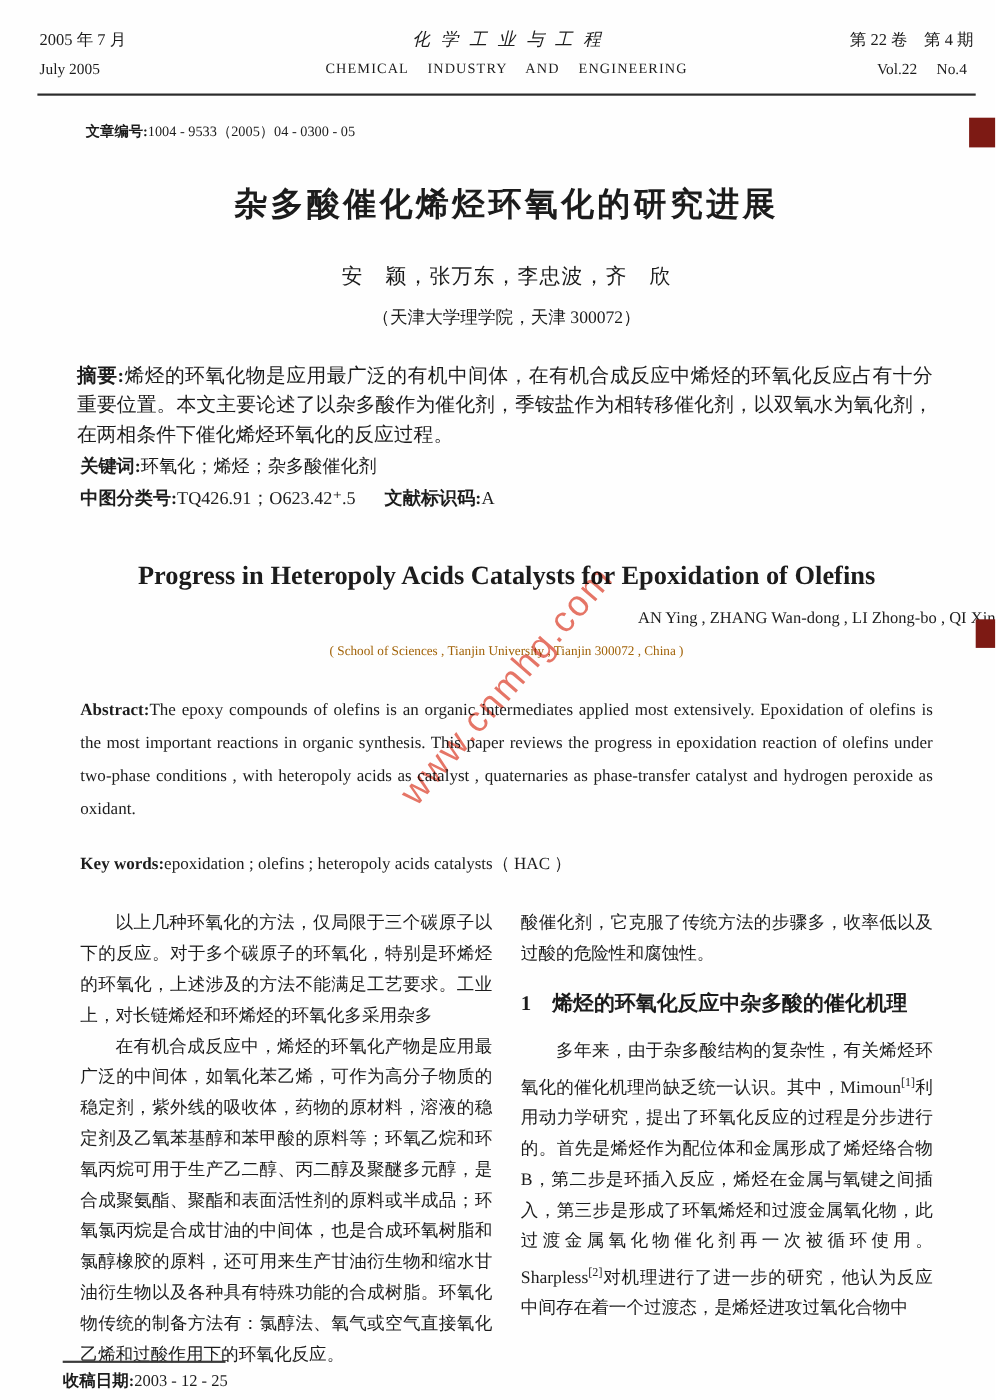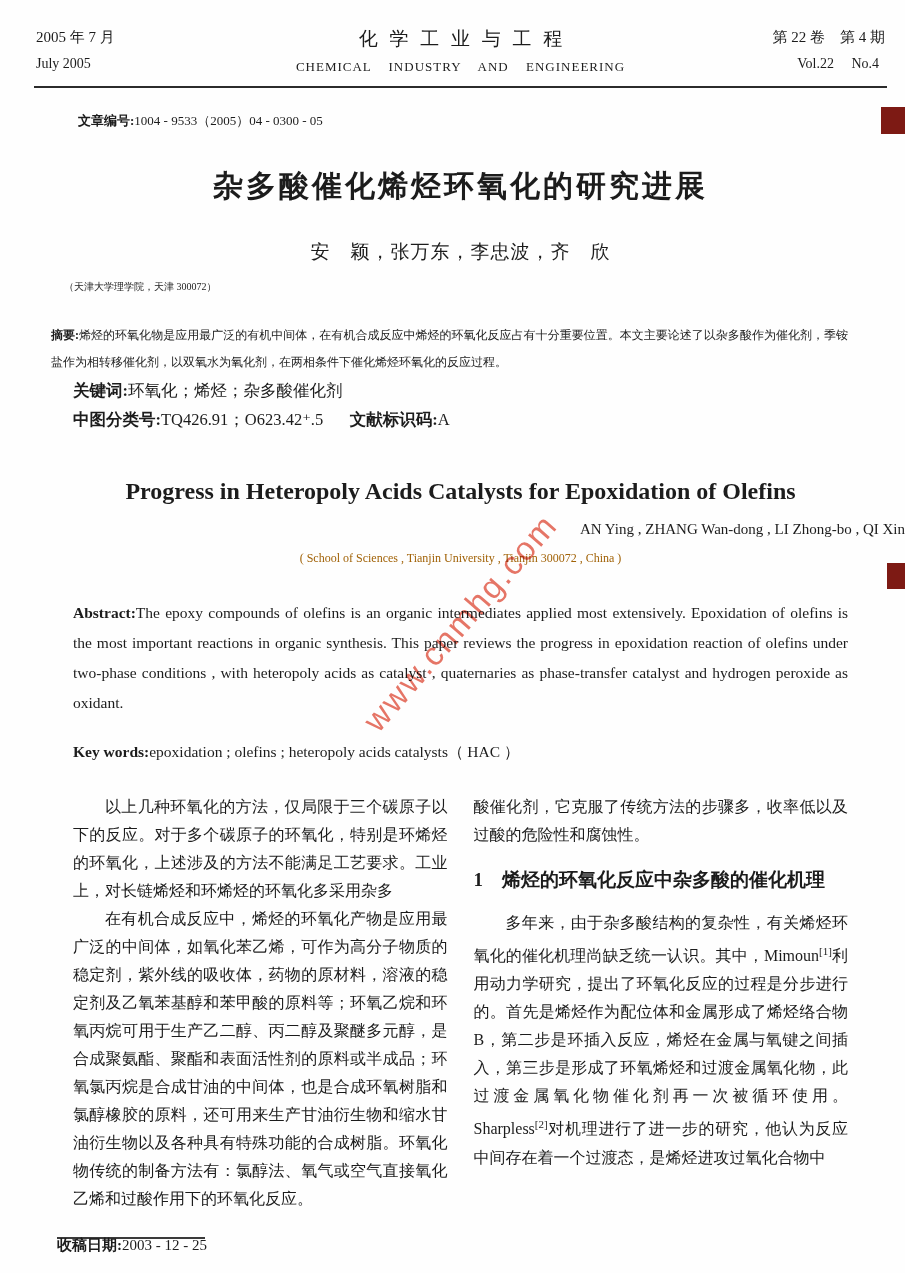--- a/index.html
+++ b/index.html
@@ -11,29 +11,29 @@
     padding-left:16px;
   }
   .b { font-weight:700; }
   
   .header { display:flex; justify-content:space-between; align-items:flex-start; padding:26px 20px 0 20px; }
   .hdr-left { width:170px; font-size:15px; line-height:1.5; }
   .hdr-right { width:170px; font-size:15px; line-height:1.5; text-align:right; }
   .hdr-left .en, .hdr-right .en { font-size:14px; margin-top:4px; }
   .hdr-right .en { word-spacing:14px; padding-right:6px; }
   .hdr-center { flex:1; text-align:center; }
-  .journal-cn { font-size:19px; letter-spacing:0.62em; text-indent:0.62em; }
+  .journal-cn { font-size:16px; letter-spacing:0.62em; text-indent:0.62em;font-style:italic; }
   .journal-en { font-size:13px; margin-top:7px; letter-spacing:1px; word-spacing:13px; }
   .header-rule { border:none; border-top:2px solid #2b2b2b; margin:11px 18px 0 18px; }
   
   .article-id { margin:24px 0 0 62px; font-size:13px; }
   .title-cn { text-align:center; font-size:30px; font-weight:700; letter-spacing:3px; margin-top:36px; }
   .authors-cn { text-align:center; font-size:19px; margin-top:32px; letter-spacing:1px; }
-  .affil-cn { text-align:left; font-size:10px; margin-top:15px;margin-left:48px; }
-  .abstract-cn { margin:28px 57px 0 35px; font-size:12px; line-height:27px; text-align:justify; }
+  .affil-cn { text-align:center; font-size:16px; margin-top:15px; }
+  .abstract-cn { margin:28px 57px 0 54px; font-size:18px; line-height:27px; text-align:justify; }
   .meta-line { margin:0 57px; font-size:16.5px; line-height:29px; }
   .gap { display:inline-block; width:1.6em; }
   
   .title-en { text-align:center; font-size:24px; font-weight:700; margin-top:44px; }
   .authors-en { text-align:right; font-size:15px; margin-top:16px; }
   .affil-en { text-align:center; font-size:12px; margin-top:13px; color:#a16207; }
   .abstract-en { margin:32px 57px 0 57px; font-size:15.5px; line-height:30px; text-align:justify; }
   .keywords-en { margin:24px 57px 0 57px; font-size:15.5px; }
   
   .watermark {
@@ -47,21 +47,21 @@
   .scan-mark.mid { right:0; top:563px; width:18px; height:26px; }
   
   .body-cols { display:flex; gap:26px; margin:30px 57px 0 57px; }
   .col { flex:1; font-size:16px; line-height:28px; text-align:justify; }
   .col p { margin:0; }
   .col p.indent { text-indent:2em; }
   .section-heading { font-size:19px; font-weight:700; line-height:30px; margin:16px 0 14px 0; text-align:left; }
   .ref { font-size:11px; }
   
   .footer-rule { position:absolute; left:57px; bottom:34px; width:148px; border-top:2px solid #3a3a3a; }
-  .footer { position:absolute; left:57px; bottom:18px; font-size:15px; }
+  .footer { position:absolute; left:57px; bottom:8px; font-size:15px; }
 </style>
 </head>
 <body>
 
 <div class="page">
 
   <div class="scan-mark top" style="background: rgb(125, 26, 20);"></div>
   <div class="scan-mark mid" style="background: rgb(125, 26, 20);"></div>
 
   <header class="header">

